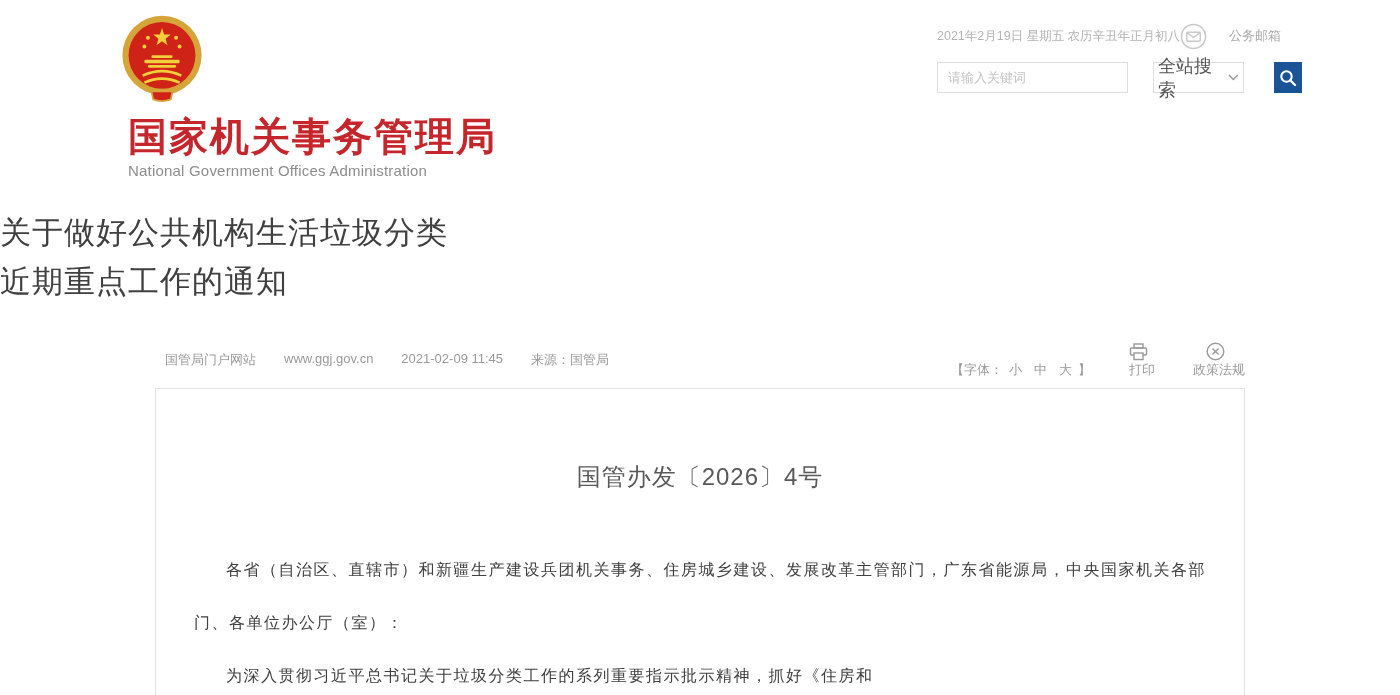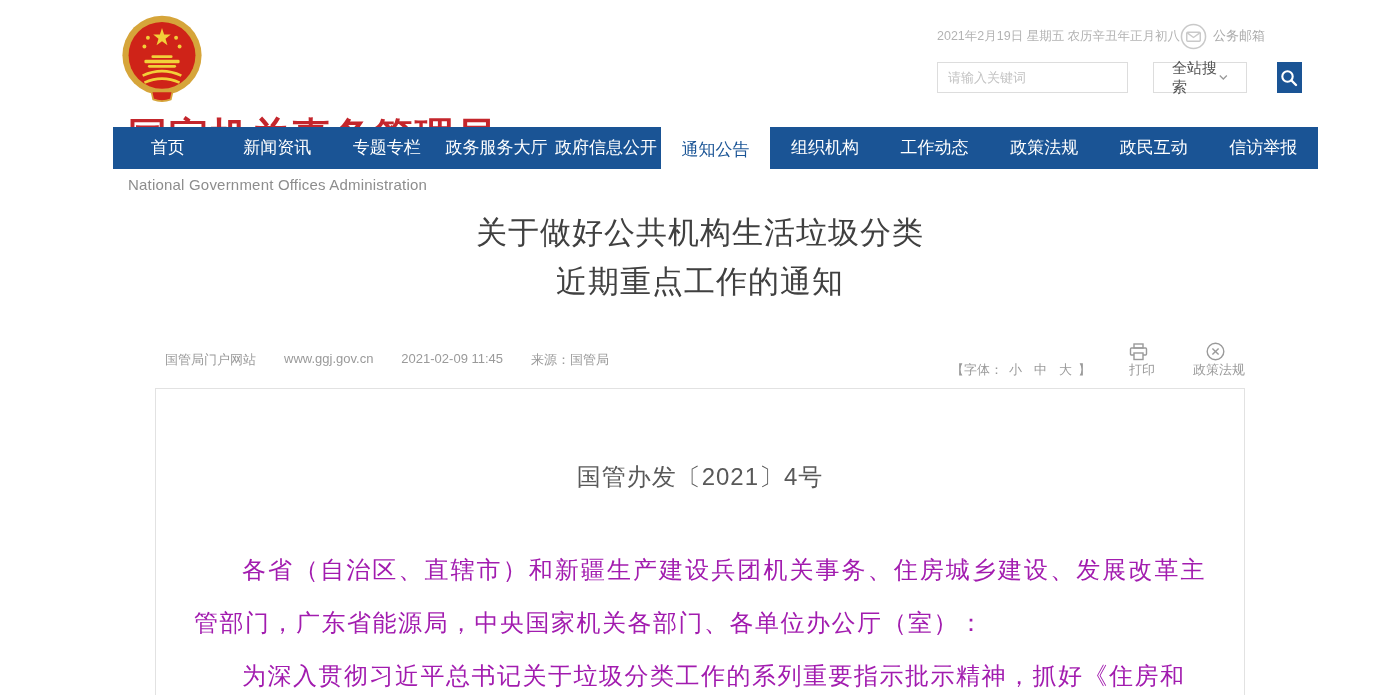--- a/index.html
+++ b/index.html
@@ -10,41 +10,41 @@
     -webkit-font-smoothing:antialiased;
   }
   .page { position:relative; width:1400px; height:695px; overflow:hidden; background:#fff; }
 
   
   .topbar { position:absolute; top:0; left:0; width:1400px; height:128px; background:#fff; }
   .brand { position:absolute; left:118px; top:14px; display:flex; align-items:flex-start;flex-direction:column; }
   .emblem { width:88px; height:88px; flex:0 0 88px; }
   .brand-text { margin-left:10px; padding-top:13px; }
   .site-name { font-size:39px; font-weight:bold; color:#c4262c; letter-spacing:2px; line-height:44px; white-space:nowrap; }
-  .site-name-en { font-size:15px; color:#8d8d8d; margin-top:17px; letter-spacing:0.2px; white-space:nowrap; }
+  .site-name-en { font-size:15px; color:#8d8d8d; margin-top:3px; letter-spacing:0.2px; white-space:nowrap; }
   .portal-name { font-size:21px; font-weight:bold; color:#dfa044; margin-left:16px; margin-top:42px; white-space:nowrap; }
 
   .top-right { position:absolute; left:937px; top:22px; width:365px; }
   .date-mail-row { display:flex; align-items:center; height:28px; }
   .date-line { font-size:12.5px; color:#b3b3b3; white-space:nowrap; }
-  .mail { display:flex; align-items:center; cursor:pointer; }
+  .mail { display:flex; align-items:center; cursor:pointer;gap:16px; }
   .mail-icon { width:27px; height:27px; display:block; }
   .mail-label { font-size:13px; color:#aaa; margin-left:6px; white-space:nowrap; }
 
   .search-row { margin-top:12px; display:flex; align-items:center;gap:26px; }
   .search-input {
     width:191px; height:31px; border:1px solid #ddd; outline:none;
     padding:0 10px; font-size:13px; color:#666; background:#fff;
     font-family:inherit;
   }
   .search-input::placeholder { color:#c3c3c3; }
   .search-scope {
     width:128px; height:31px; border:1px solid #ddd; margin-left:-1px;
     display:flex; align-items:center; justify-content:space-between;
-    padding:0 18px; font-size:15px; color:#555; cursor:pointer; background:#fff;
+    padding:0 4px; font-size:18px; color:#555; cursor:pointer; background:#fff;
   }
   .search-btn {
     width:41px; height:31px; margin-left:4px; border:none; background:#1a5495;
     display:flex; align-items:center; justify-content:center; cursor:pointer;
   }
 
   
   .mainnav {
     position:absolute; left:113px; top:127px; width:1205px; height:42px;
     background:#1a5495; display:flex; align-items:flex-start;
@@ -52,21 +52,21 @@
   .nav-item {
     flex:1; text-align:center; height:42px; line-height:42px;
     color:#fff; font-size:17px; text-decoration:none; cursor:pointer; white-space:nowrap;
   }
   .nav-item.active {
     background:#fff; color:#1a5495; height:52px; line-height:46px; font-weight:500;
   }
 
   
   .article { position:absolute; top:170px; left:0; width:1400px; }
-  .article-title { text-align:center; margin-top:38px; color:#404040; font-size:31px; line-height:49px; font-weight:500; letter-spacing:1px; }
+  .article-title { margin-top:38px; color:#404040; font-size:31px; line-height:49px; font-weight:500; letter-spacing:1px; }
 
   .meta-row {
     width:1090px; margin:44px auto 0; display:flex; align-items:center;
     font-size:13px; color:#9a9a9a; padding-left:10px; height:20px;
   }
   .meta-left { display:flex; align-items:flex-start; }
   .meta-left > * { margin-right:28px; white-space:nowrap; }
   .meta-url { color:#9a9a9a; text-decoration:none; }
   .meta-right { margin-left:auto; display:flex; align-items:flex-end; }
   .font-widget { display:flex; align-items:center; white-space:nowrap; }
@@ -75,21 +75,21 @@
   .meta-action svg { margin-right:7px; display:block; }
 
   
   .doc-box {
     width:1090px; margin:18px auto 0; border:1px solid #e2e2e2; background:#fff;
     padding:72px 38px 80px; min-height:420px;
   }
   .doc-number { text-align:center; font-size:24px; color:#595959; letter-spacing:1px; }
   .doc-body { margin-top:50px; }
   .doc-body p {
-    font-size:24px; color:#a21caf; line-height:53px; letter-spacing:1.5px;
+    font-size:16px; color:#404040; line-height:53px; letter-spacing:1.5px;
     text-indent:2em; text-align:justify;
   }
 </style>
 </head>
 <body>
 
 <div class="page">
 
   <header class="topbar">
     <div class="brand">
@@ -137,33 +137,20 @@
         <button class="search-btn">
           <svg width="18" height="18" viewBox="0 0 18 18" aria-hidden="true">
             <circle cx="7.5" cy="7.5" r="5.2" fill="none" stroke="#fff" stroke-width="2.1"></circle>
             <line x1="11.5" y1="11.5" x2="16" y2="16" stroke="#fff" stroke-width="2.4" stroke-linecap="round"></line>
           </svg>
         </button>
       </div>
     </div>
   </header>
 
-  <nav class="mainnav">
-    <a class="nav-item">首页</a>
-    <a class="nav-item">新闻资讯</a>
-    <a class="nav-item">专题专栏</a>
-    <a class="nav-item">政务服务大厅</a>
-    <a class="nav-item">政府信息公开</a>
-    <a class="nav-item active">通知公告</a>
-    <a class="nav-item">组织机构</a>
-    <a class="nav-item">工作动态</a>
-    <a class="nav-item">政策法规</a>
-    <a class="nav-item">政民互动</a>
-    <a class="nav-item">信访举报</a>
-  </nav>
 
   <main class="article">
     <h1 class="article-title">
       <div>关于做好公共机构生活垃圾分类</div>
       <div>近期重点工作的通知</div>
     </h1>
 
     <div class="meta-row">
       <div class="meta-left">
         <span>国管局门户网站</span>
@@ -192,21 +179,21 @@
             <circle cx="9.5" cy="9.5" r="8.3" fill="none" stroke="#9a9a9a" stroke-width="1.4"></circle>
             <line x1="6.4" y1="6.4" x2="12.6" y2="12.6" stroke="#9a9a9a" stroke-width="1.4"></line>
             <line x1="12.6" y1="6.4" x2="6.4" y2="12.6" stroke="#9a9a9a" stroke-width="1.4"></line>
           </svg>
           <span>政策法规</span>
         </a>
       </div>
     </div>
 
     <div class="doc-box">
-      <div class="doc-number">国管办发〔2021〕4号</div>
+      <div class="doc-number">国管办发〔2026〕4号</div>
       <div class="doc-body">
         <p>各省（自治区、直辖市）和新疆生产建设兵团机关事务、住房城乡建设、发展改革主管部门，广东省能源局，中央国家机关各部门、各单位办公厅（室）：</p>
         <p>为深入贯彻习近平总书记关于垃圾分类工作的系列重要指示批示精神，抓好《住房和</p>
       </div>
     </div>
   </main>
 
 </div>
 
 </body></html>

